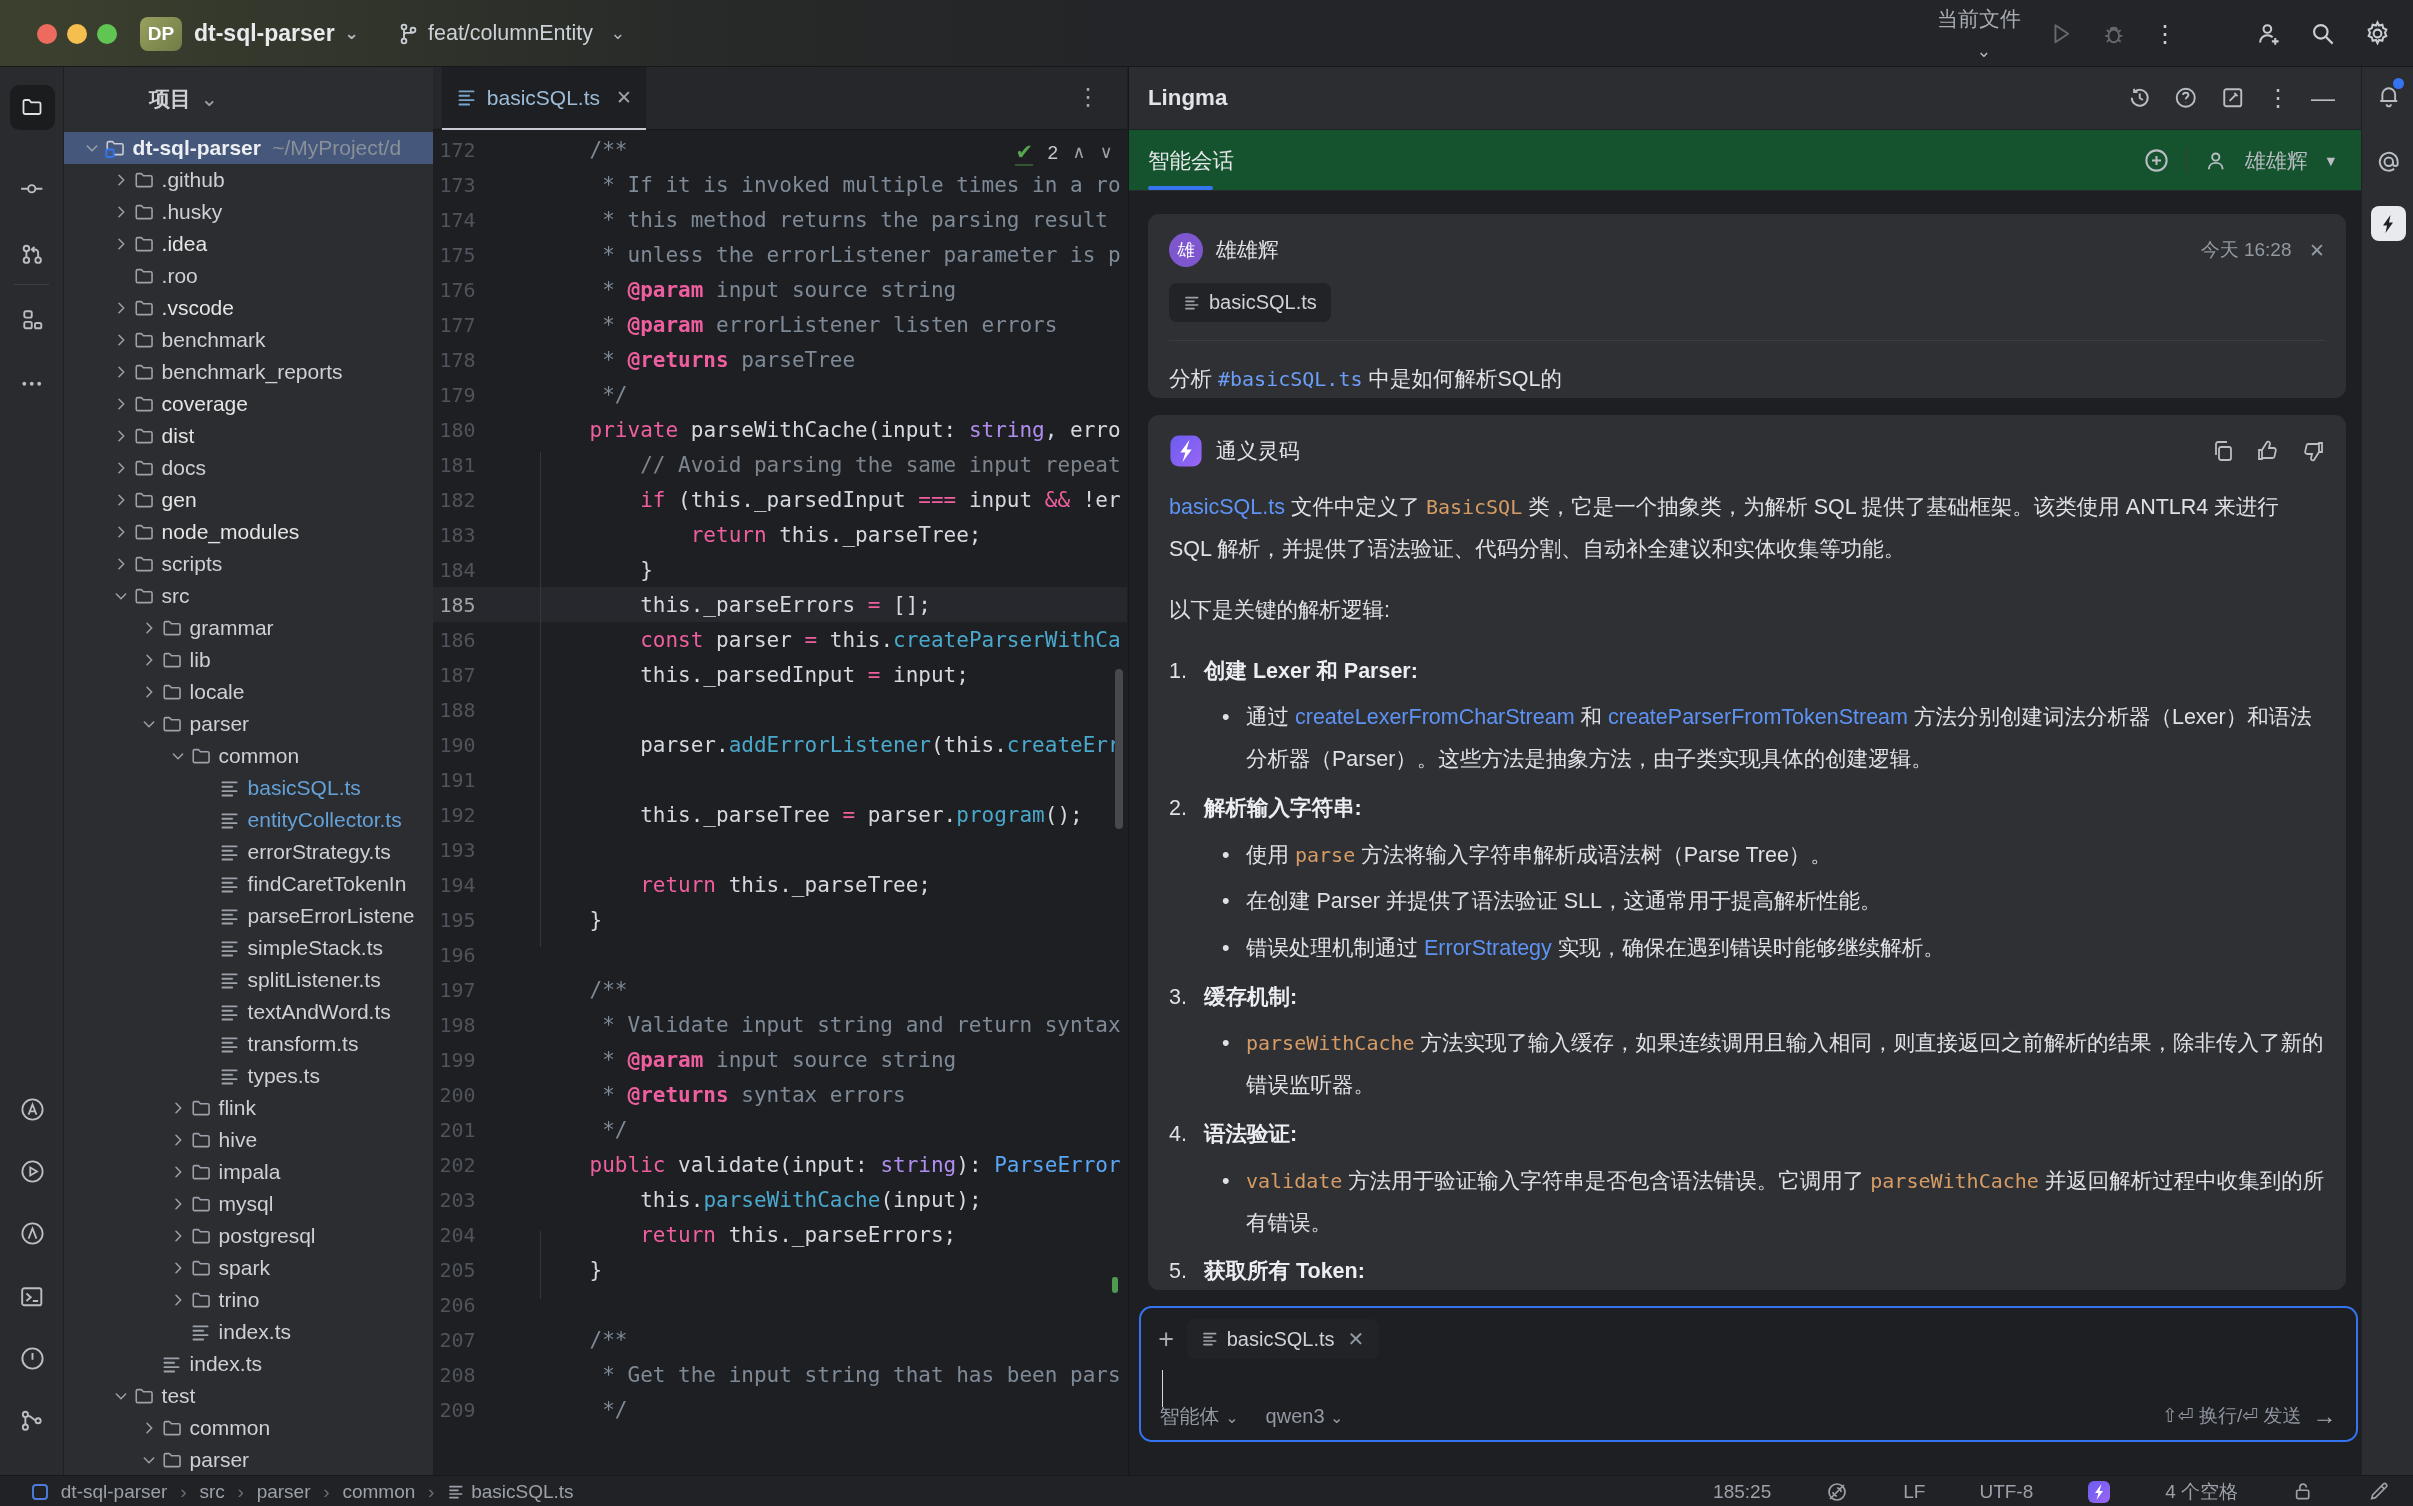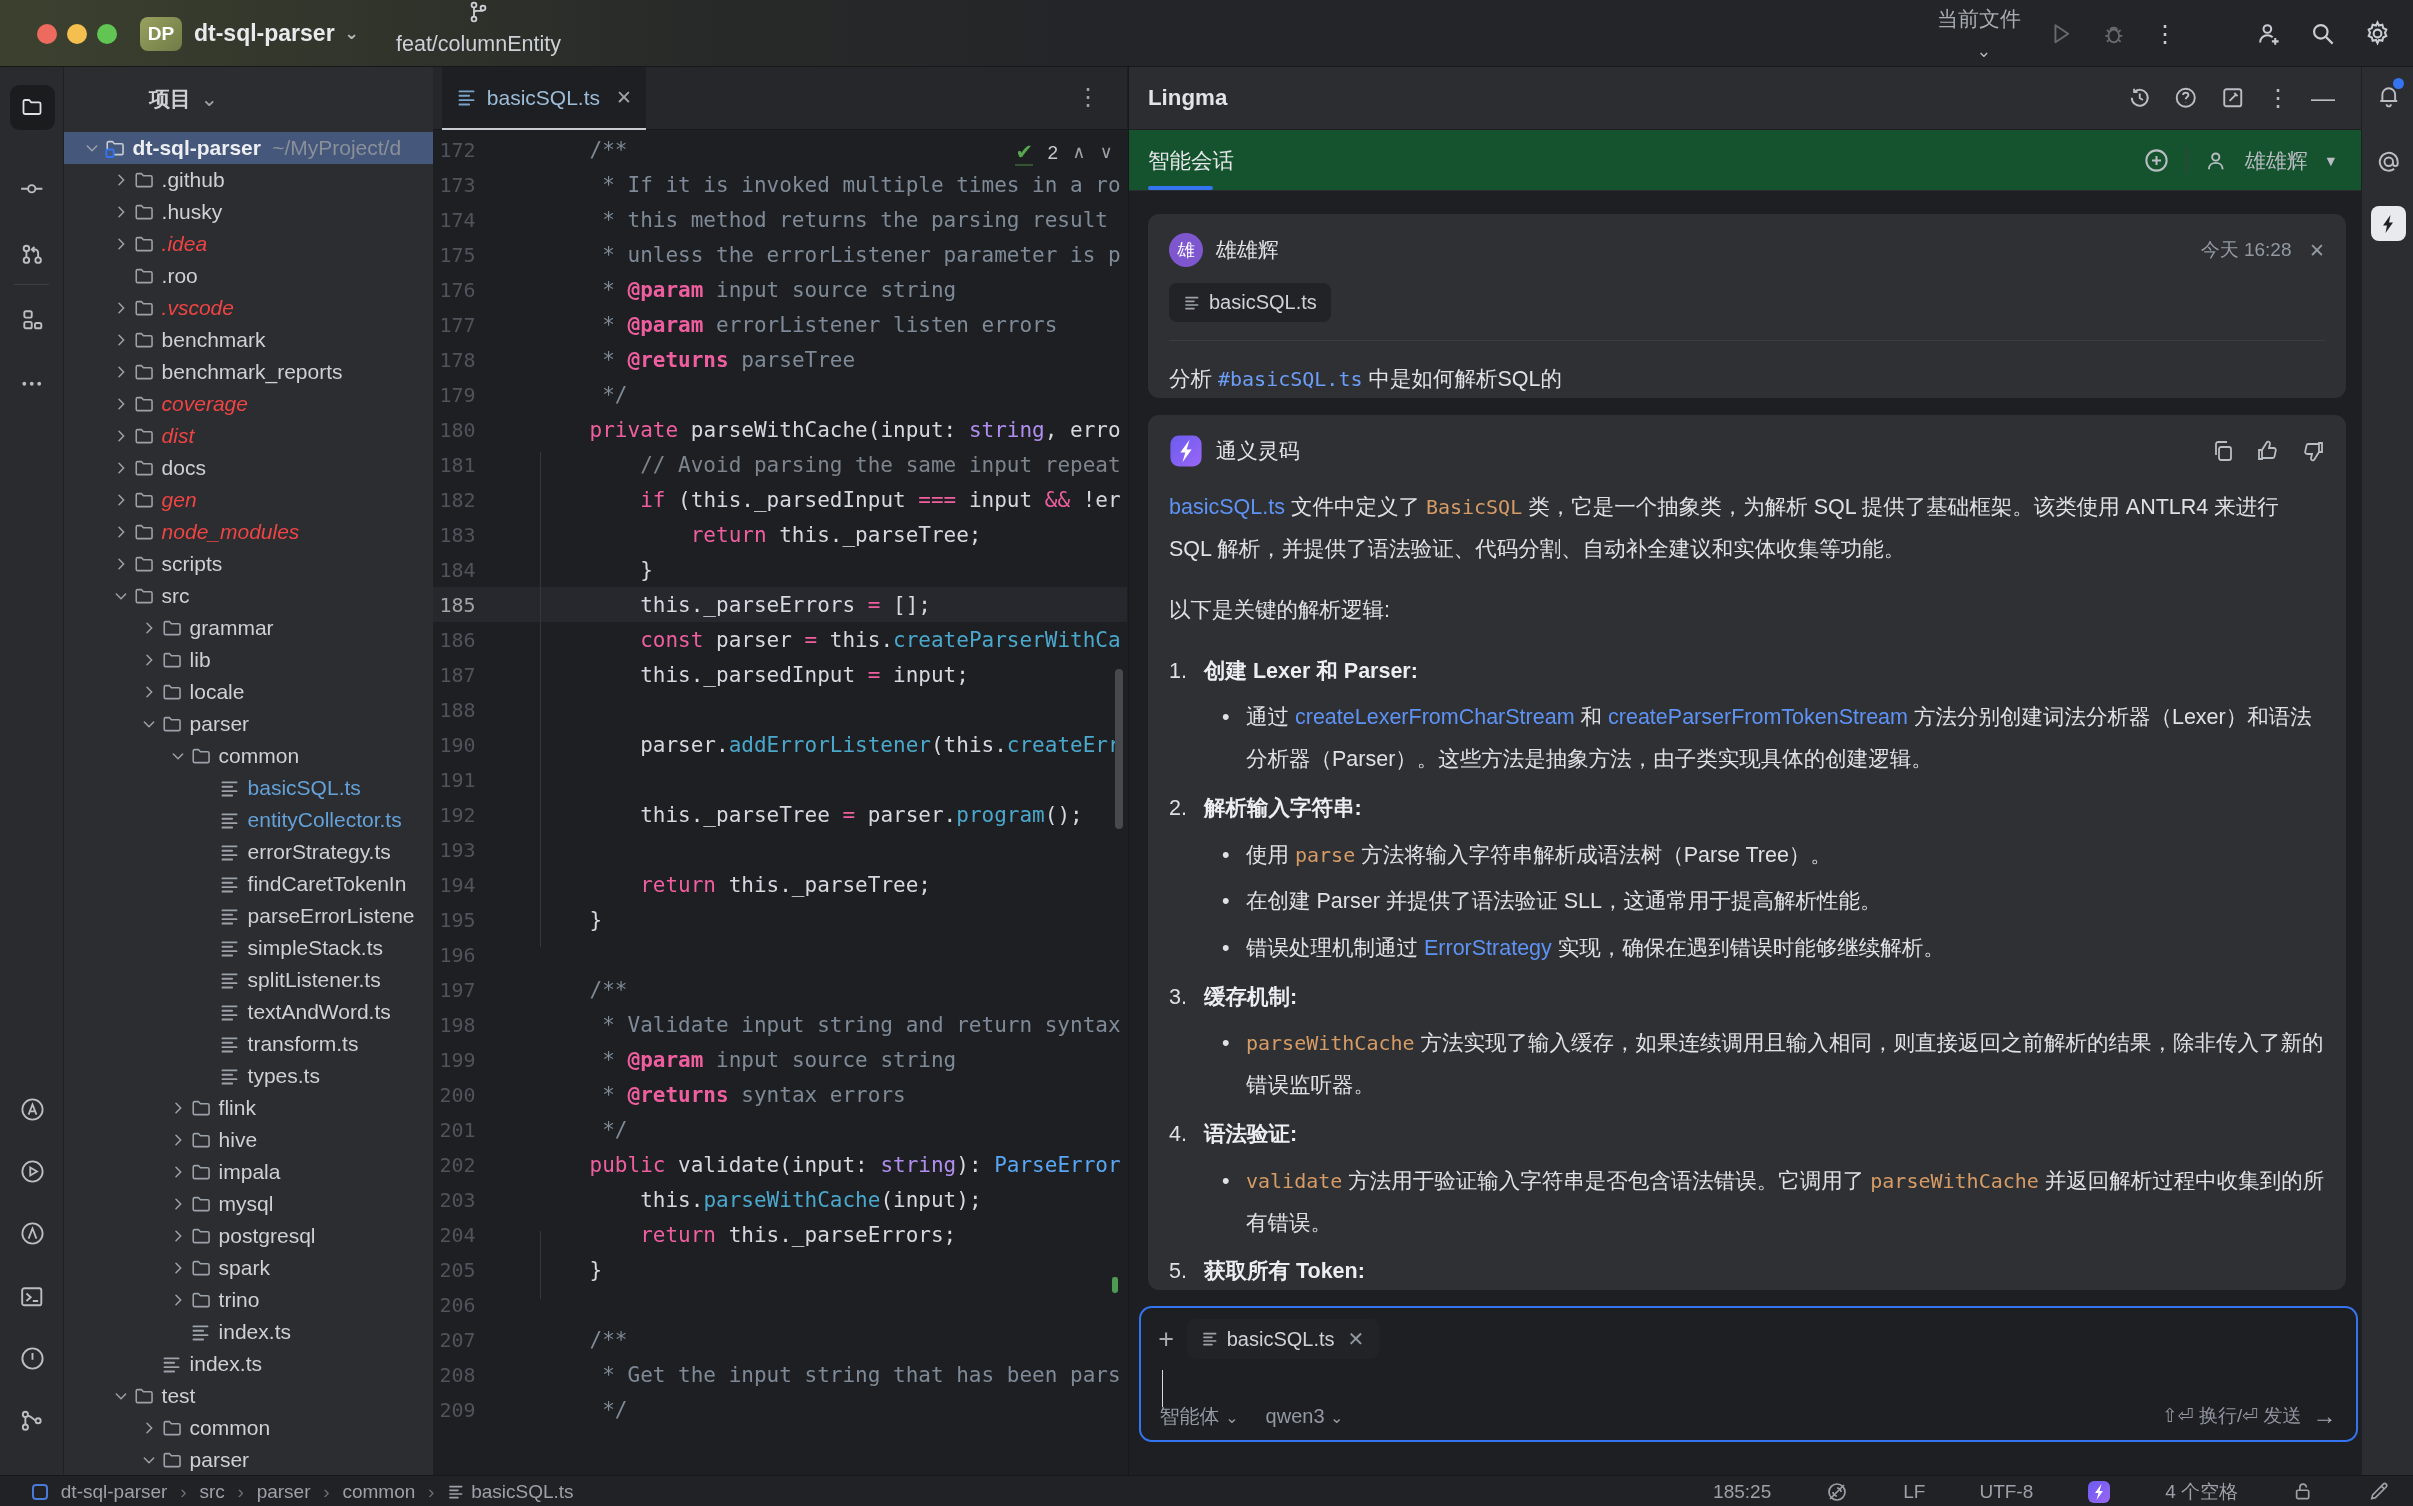--- a/index.html
+++ b/index.html
@@ -11,42 +11,42 @@
   
   .titlebar{left:0;top:0;width:2413px;height:67px;
     background:linear-gradient(90deg,#3c412f 0px,#34382c 263px,#272a28 686px,#232528 1117px,#232528 100%);
     border-bottom:0.8px solid #17181a;}
   .light{width:20px;height:20px;border-radius:50%;top:24px;}
   .badge{left:140px;top:17px;width:42px;height:34px;border-radius:8px;
     background:linear-gradient(135deg,#9aa15f,#6e7c46);color:#fff;font-weight:bold;font-size:19px;
     display:flex;align-items:center;justify-content:center;}
   .proj-name{left:194px;top:0;height:67px;display:flex;align-items:center;font-size:23px;font-weight:bold;color:#e8eaee;}
   .tb-chev{color:#b4b8bf;font-size:17.6px;margin-left:9.6px;}
-  .branch{left:396px;top:0;height:67px;display:flex;align-items:center;gap:8px;font-size:21.5px;color:#ccd0d7;flex-direction:column;}
+  .branch{left:396px;top:0;height:67px;display:flex;align-items:center;gap:8px;font-size:21.5px;color:#ccd0d7;}
   .tb-right{right:21px;top:0;height:67px;display:flex;align-items:center;gap:27px;}
   .tb-run-config{font-size:21px;color:#a8adb5;display:flex;align-items:center;gap:8px;flex-direction:column;}
   .icon-dim{opacity:.55;}
 
   
   .leftbar{left:0;top:67px;width:64px;height:1408px;background:#2a2b2e;border-right:0.8px solid #1f2023;}
   .lb-item{left:9.6px;width:45px;height:45px;border-radius:9.6px;display:flex;align-items:center;justify-content:center;}
   .lb-active{background:#1b1c1e;}
   .lb-divider{left:14.4px;width:35px;height:0.8px;background:#3c3e42;}
 
   
   .treepanel{left:64px;top:67px;width:370px;height:1408px;background:#2b2d30;overflow:hidden;}
   .tree-head{left:85px;top:16px;height:32px;display:flex;align-items:center;gap:9.6px;font-size:21px;color:#ced0d6;font-weight:bold;}
   .tree-rows{position:absolute;left:0;top:65px;width:370px;}
   .trow{position:relative;height:32px;display:flex;align-items:center;white-space:nowrap;overflow:hidden;font-size:21px;color:#ced0d6;}
   .trow.sel{background:#45587c;}
   .t-chev{width:24px;display:inline-flex;justify-content:center;color:#9da2aa;flex:none;}
   .t-icon{width:27px;display:inline-flex;flex:none;}
   .t-label{margin-left:1.6px;}
   .lbl-root{font-weight:bold;color:#eceef2;}
-  .lbl-excluded{color:#ef4444;font-style:italic;}
+  .lbl-excluded{color:#e5e5e5;}
   .lbl-open{color:#64a1d8;}
   .t-extra{color:#8a8f98;margin-left:11.2px;}
 
   
   .tabstrip{left:433px;top:67px;width:694px;height:63px;background:#26272a;border-bottom:0.8px solid #17181a;}
   .tab{left:8.8px;top:0;width:204px;height:63px;background:#1e1f22;display:flex;align-items:center;
        border-bottom:2.4px solid #c8ccd2;padding:0 14.4px;gap:9.6px;font-size:21px;color:#9cbcd8;}
   .tab-close{color:#9da2aa;font-size:19px;margin-left:6.4px;}
   .tab-kebab{right:27px;top:16px;color:#9da2aa;font-size:24px;}
   .editor{left:433px;top:130px;width:694px;height:1345px;background:#1e1f22;overflow:hidden;}

